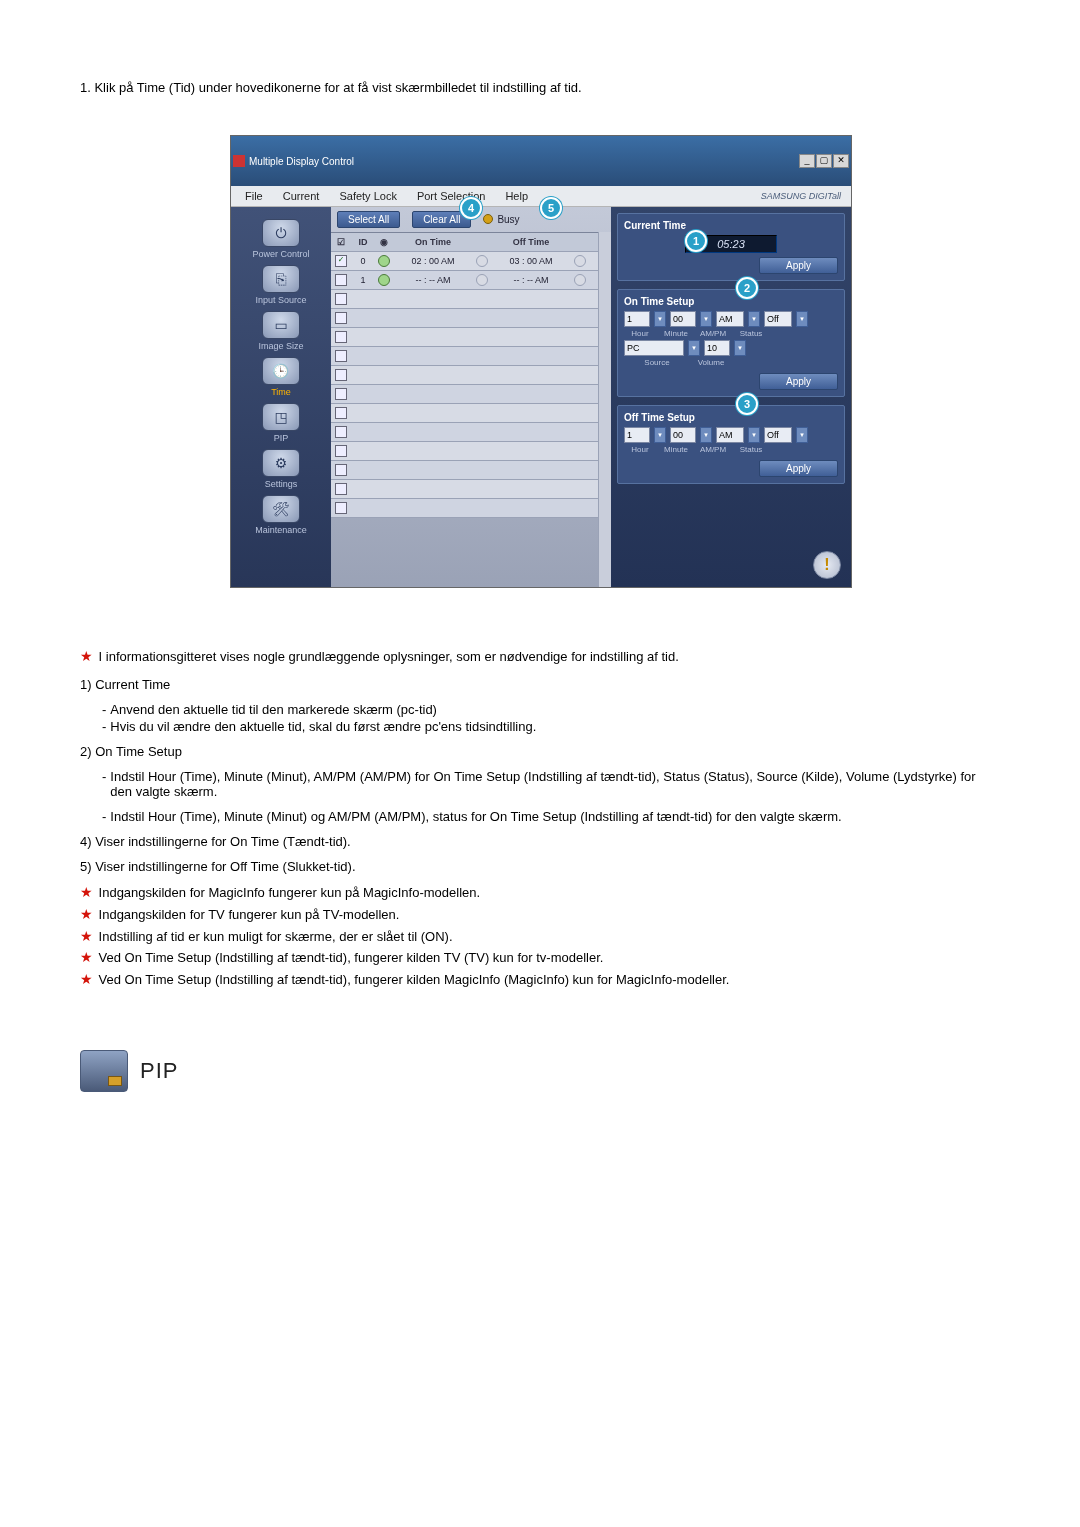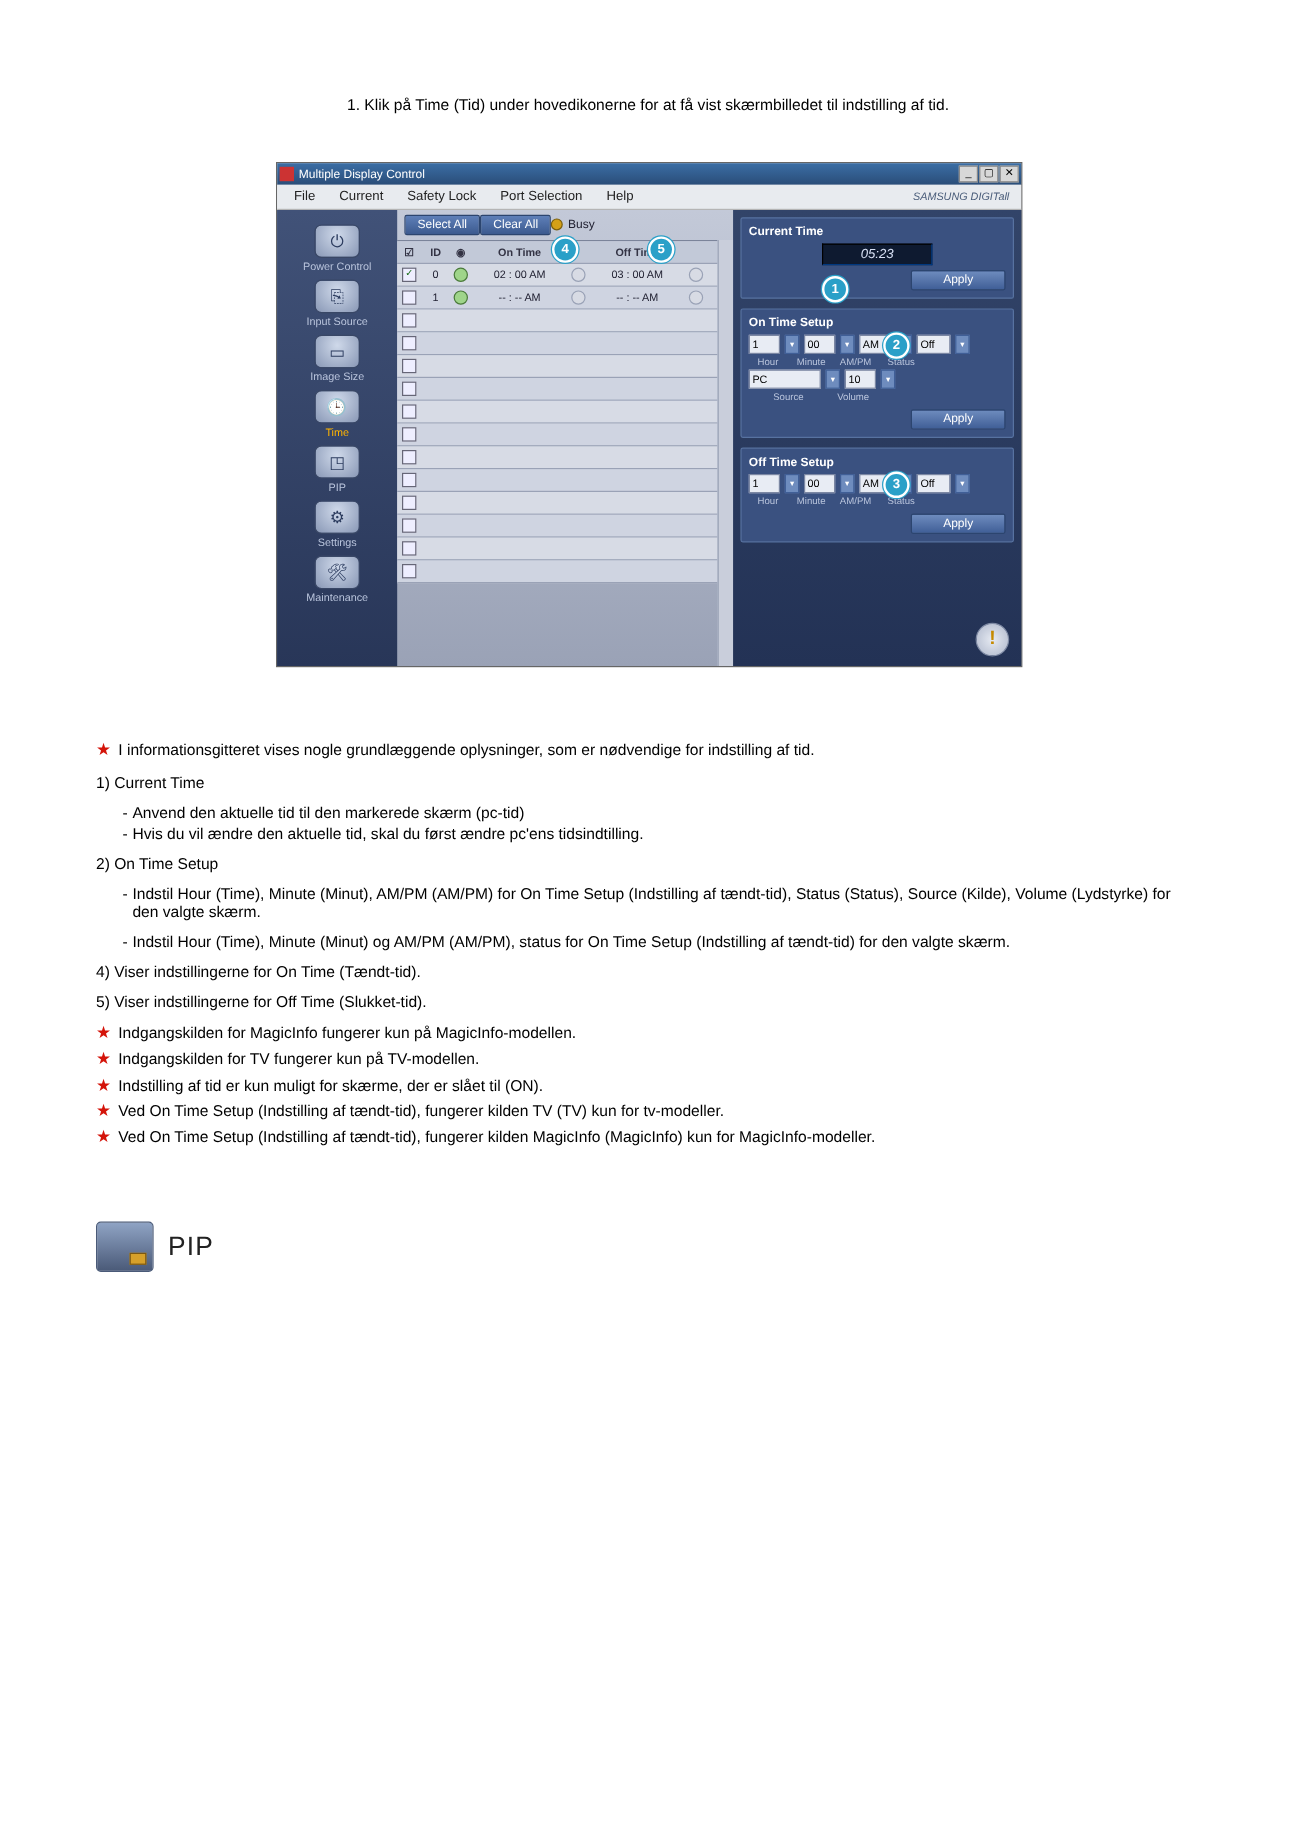--- a/index.html
+++ b/index.html
@@ -8,38 +8,37 @@
     font-family: Arial, Helvetica, sans-serif;
     font-size: 13px;
     color: #000;
     width: 1080px;
   }
   .page {
     padding: 60px 80px 40px 80px;
   }
   .intro-line {
     margin: 20px 0 40px 0;
-    text-align: center;
   }
 
   
   .mdc-window {
     width: 620px;
     margin: 0 auto 60px auto;
     border: 1px solid #666;
     font-size: 10px;
     font-family: Tahoma, Arial, sans-serif;
   }
   .mdc-titlebar {
     height: 18px;
     background: linear-gradient(#3b6ea5, #2a4d78);
     color: #fff;
     display: flex;
     align-items: center;
-    padding: 0 2px;
+    padding: 16px 2px;
   }
   .mdc-titlebar .app-icon {
     width: 12px; height: 12px;
     background: #c33;
     margin-right: 4px;
   }
   .mdc-titlebar .title-text { flex: 1; }
   .winbtn {
     width: 14px; height: 12px;
     background: #d8d8d8;
@@ -108,21 +107,21 @@
   .mdc-mid {
     width: 280px;
     background: linear-gradient(#c3c9d8, #9aa2b6);
     display: flex;
     flex-direction: column;
   }
   .mdc-toolbar {
     display: flex;
     padding: 4px 6px;
     align-items: center;
-    gap: 0;
+    gap: 12px;
   }
   .toolbtn {
     background: linear-gradient(#5e7fb8, #3c5a8f);
     color: #fff;
     border: 1px solid #2c456f;
     border-radius: 2px;
     padding: 2px 10px;
     font-size: 10px;
   }
   .busy { display:flex;align-items:flex-start;gap:4px;color:#223;font-size:10px; }

